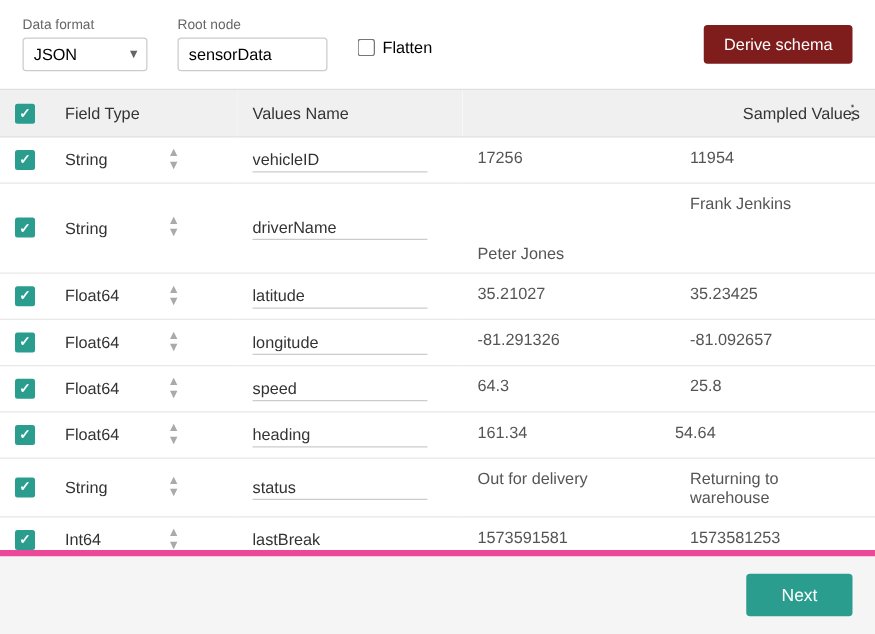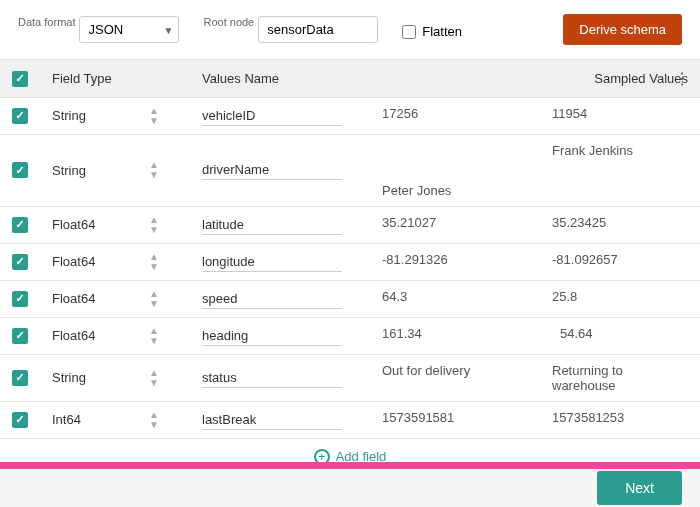--- a/index.html
+++ b/index.html
@@ -18,21 +18,21 @@
       background: #fff;
       padding: 14px 18px;
       display: flex;
       align-items: center;
       gap: 24px;
       border-bottom: 1px solid #e0e0e0;
     }
 
     .field-group {
       display: flex;
-      flex-direction: row;
+      flex-direction: column;
       gap: 4px;
     }
 
     .field-label {
       font-size: 11px;
       color: #666;
     }
 
     .select-wrapper {
       position: relative;
@@ -76,21 +76,21 @@
     }
 
     .flatten-checkbox {
       width: 14px;
       height: 14px;
       cursor: pointer;
     }
 
     .derive-btn {
       margin-left: auto;
-      background: #c2410c;
+      background: #7f1d1d;
       color: #fff;
       border: none;
       border-radius: 3px;
       padding: 8px 16px;
       font-size: 13px;
       cursor: pointer;
       white-space: nowrap;
     }
 
     .table-container {
@@ -189,21 +189,21 @@
       color: #333;
       cursor: pointer;
       appearance: none;
       padding-right: 14px;
       position: relative;
     }
 
     .type-cell-wrapper {
       display: flex;
       align-items: center;
-      gap: 19px;
+      gap: 4px;
     }
 
     .sort-arrows {
       color: #aaa;
       font-size: 10px;
       display: flex;
       flex-direction: column;
       line-height: 1;
       cursor: pointer;
     }
@@ -246,25 +246,25 @@
       display: inline-flex;
       align-items: center;
       justify-content: center;
       font-size: 12px;
       color: #2a9d8f;
       line-height: 1;
     }
 
     .bottom-bar {
       background: #f5f5f5;
-      padding: 2px 18px;
+      padding: 14px 18px;
       display: flex;
       justify-content: flex-end;
       align-items: center;
-      border-top: 7px solid #ec4899;
+      border-top: 5px solid #ec4899;
     }
 
     .next-btn {
       background: #2a9d8f;
       color: #fff;
       border: none;
       border-radius: 3px;
       padding: 9px 28px;
       font-size: 14px;
       cursor: pointer;
@@ -387,21 +387,21 @@
         </tr>
         <tr>
           <td><div class="check-teal"></div></td>
           <td>
             <div class="type-cell-wrapper">
               <select class="type-select"><option value="String">String</option><option value="Float64" selected="">Float64</option><option value="Int64">Int64</option><option value="Boolean">Boolean</option><option value="Timestamp">Timestamp</option></select>
               <span class="sort-arrows">▲<br>▼</span>
             </div>
           </td>
           <td><input type="text" class="field-name-input" value="heading" style=""></td>
-          <td class="sampled-values-col" style="display: flex; gap: 48px; align-items: center;">
+          <td class="sampled-values-col" style="display: flex; gap: 28px; align-items: center;">
             <span style="min-width: 130px;">161.34</span>
             <span>54.64</span>
           </td>
         </tr>
         <tr>
           <td><div class="check-teal"></div></td>
           <td>
             <div class="type-cell-wrapper">
               <select class="type-select"><option value="String">String</option><option value="Float64">Float64</option><option value="Int64">Int64</option><option value="Boolean">Boolean</option><option value="Timestamp">Timestamp</option></select>
               <span class="sort-arrows">▲<br>▼</span>

